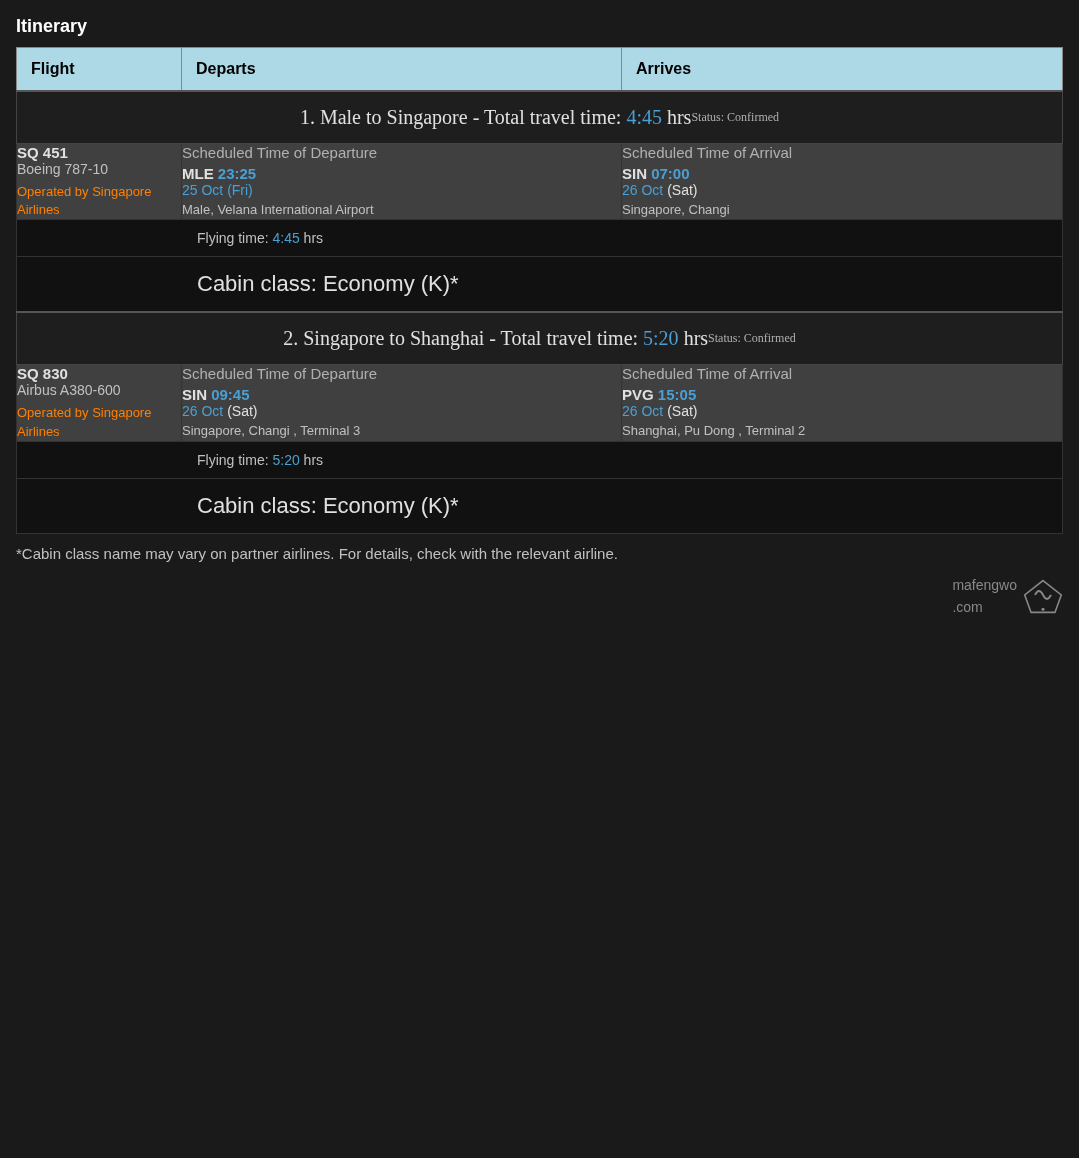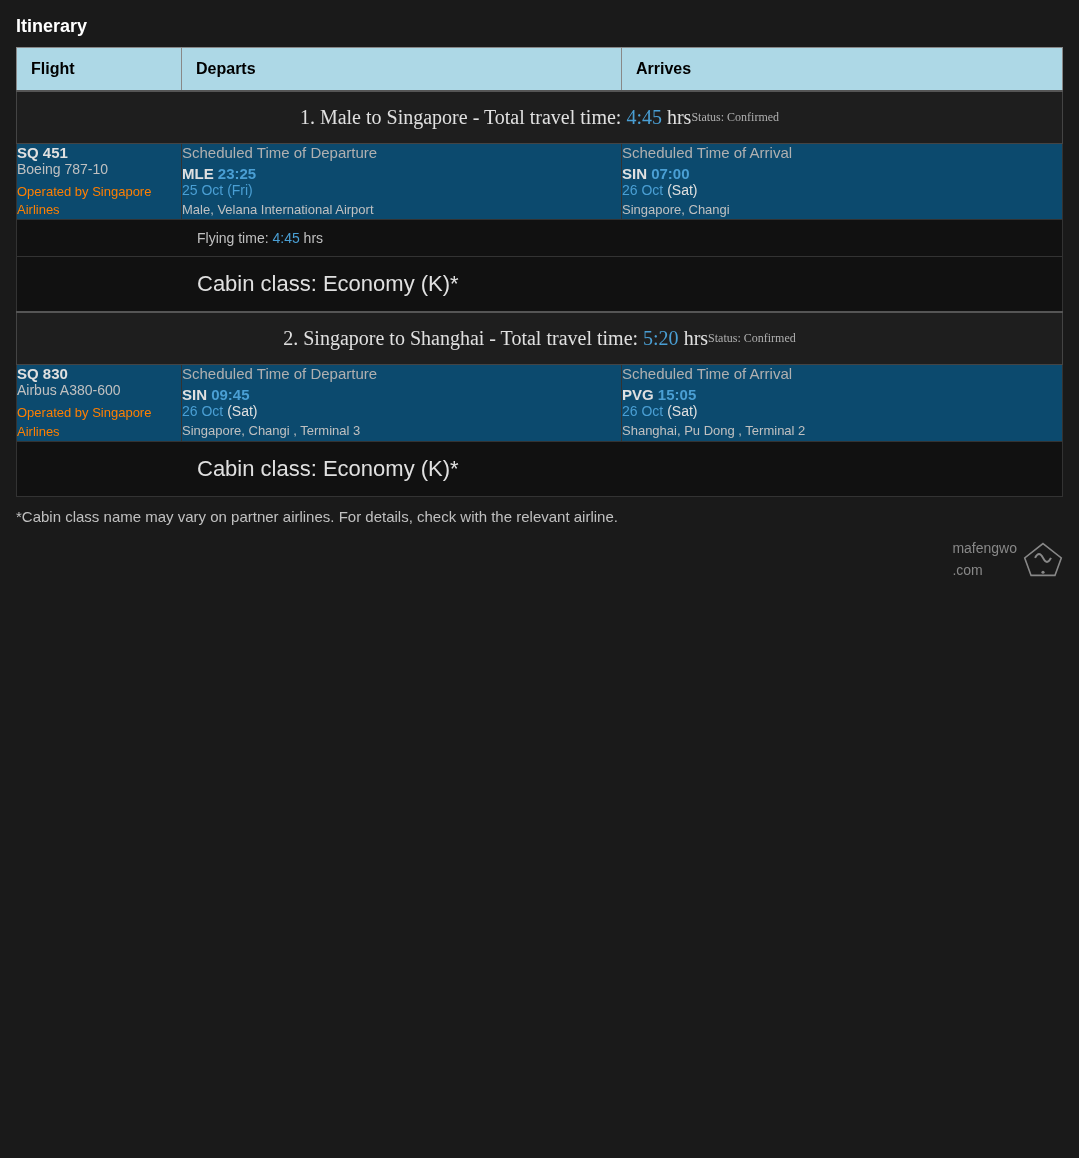--- a/index.html
+++ b/index.html
@@ -61,21 +61,21 @@
       text-decoration: none;
     }
     .section-status {
       color: #b0b0b0;
       font-size: 12px;
       white-space: nowrap;
     }
 
     
     .flight-detail-row td {
-      background: #0c4a6e;
+      background: #404040;
       border: 1px solid #333;
       padding: 0;
       vertical-align: top;
     }
     .flight-col {
       padding: 14px;
       vertical-align: top;
       width: 165px;
       border-right: 1px solid #333;
     }
@@ -285,20 +285,27 @@
             <a class="time-link" href="#">15:05</a>
           </div>
           <div>
             <a class="date-link" href="#">26 Oct</a>
             <span class="date-normal">(Sat)</span>
           </div>
           <div class="airport-name">Shanghai, Pu Dong , Terminal 2</div>
         </td>
       </tr>
 
+      <tr class="flying-time-row">
+        <td colspan="3">
+          <span>Flying time:</span>
+          <a class="link" href="#">5:20</a>
+          <span>hrs</span>
+        </td>
+      </tr>
 
       <tr class="cabin-row">
         <td colspan="3">Cabin class: Economy (K)*</td>
       </tr>
 
     </tbody>
   </table>
 
   <div class="footer-note">
     <span>*Cabin class name may vary on partner airlines. For details, check with the relevant airline.</span>

